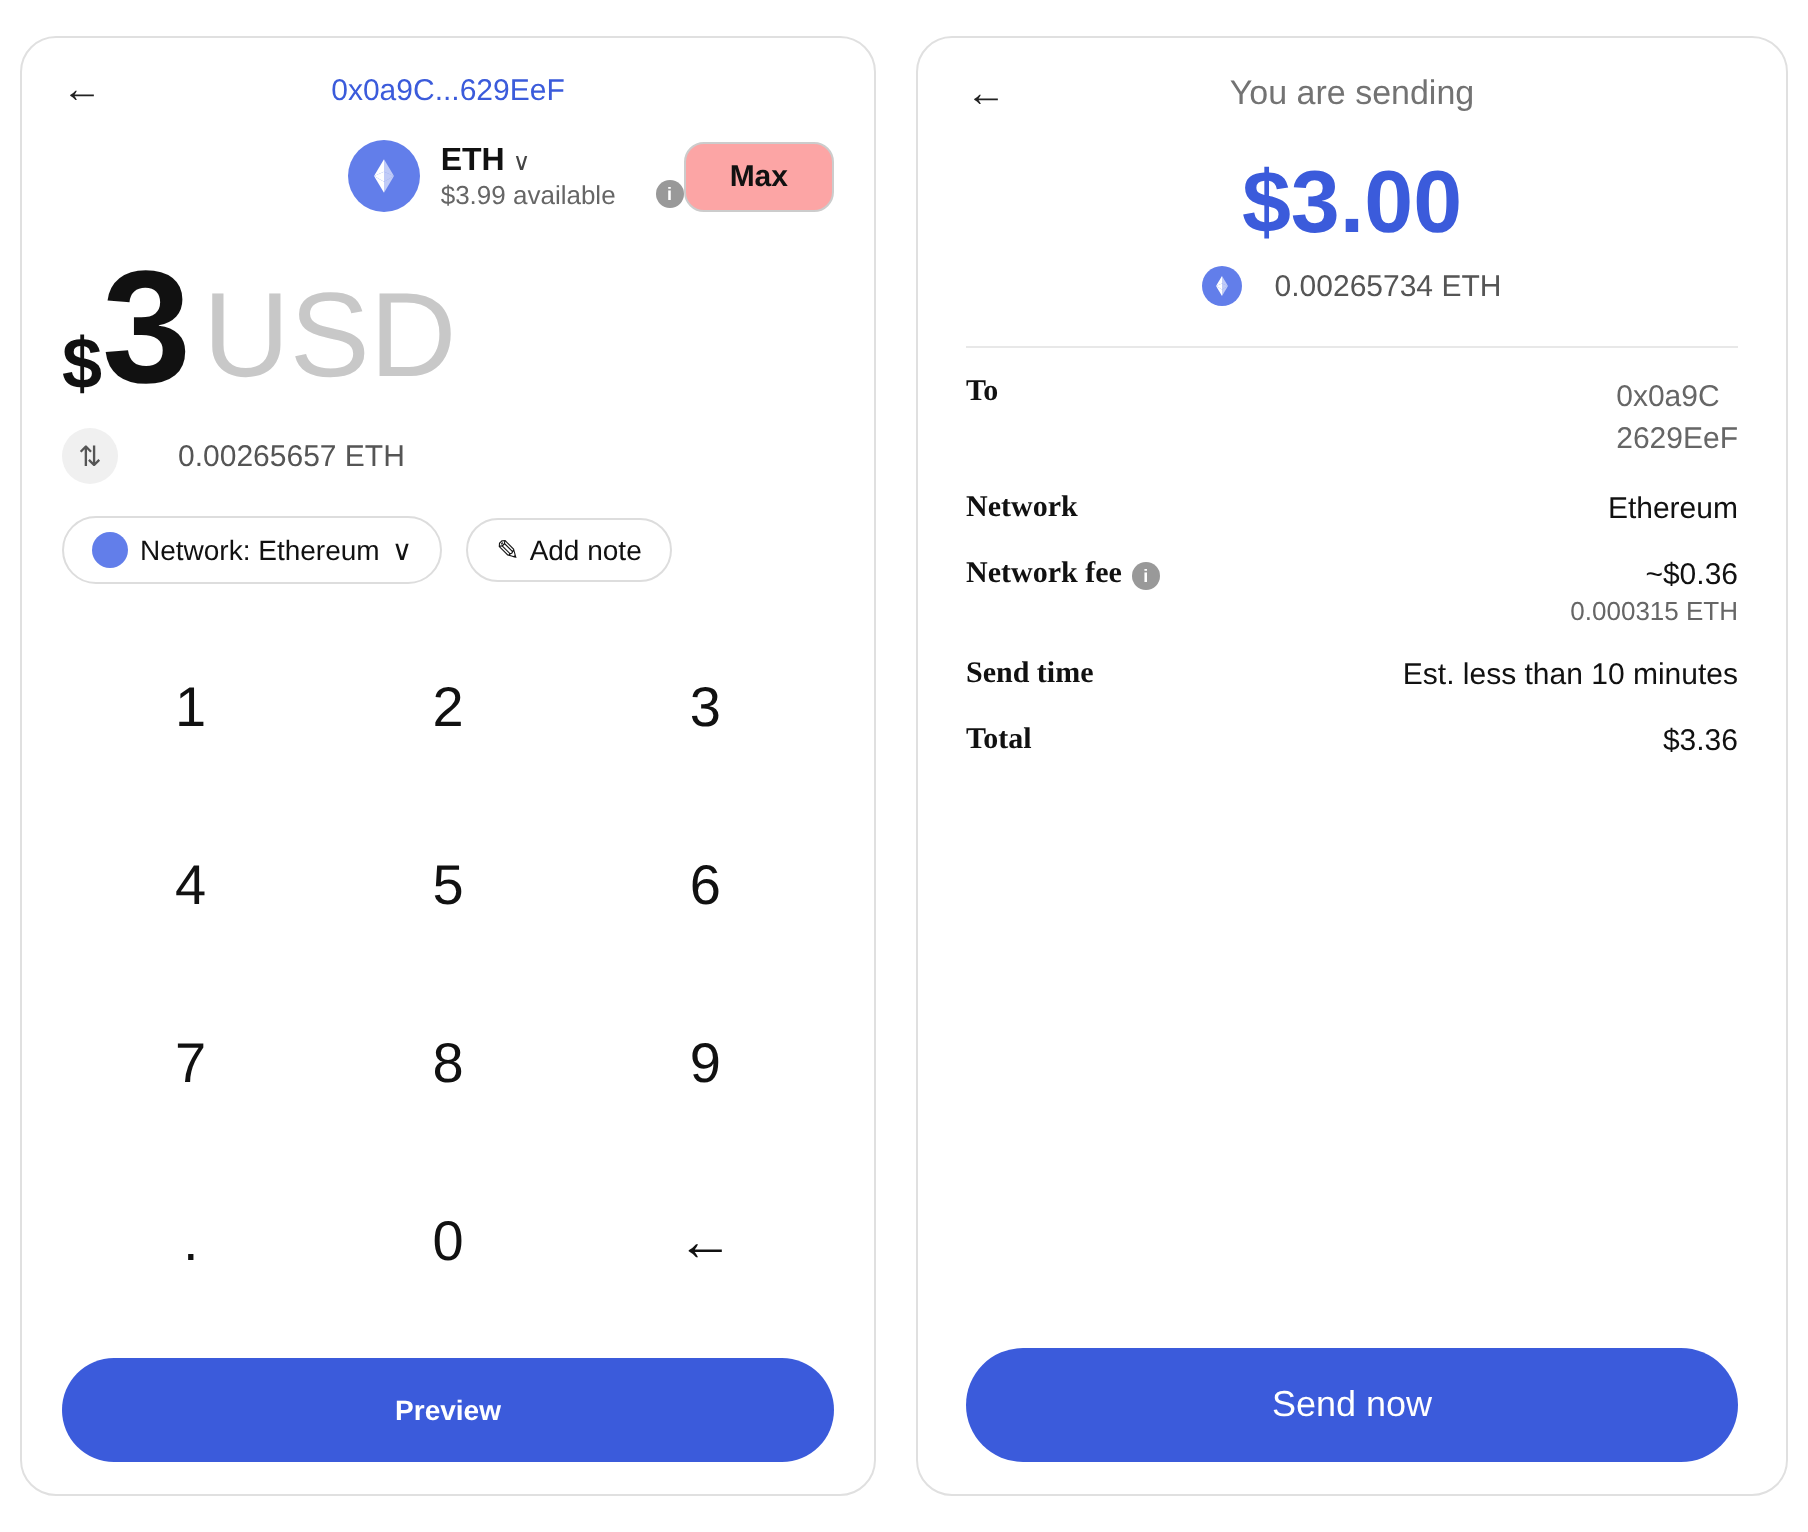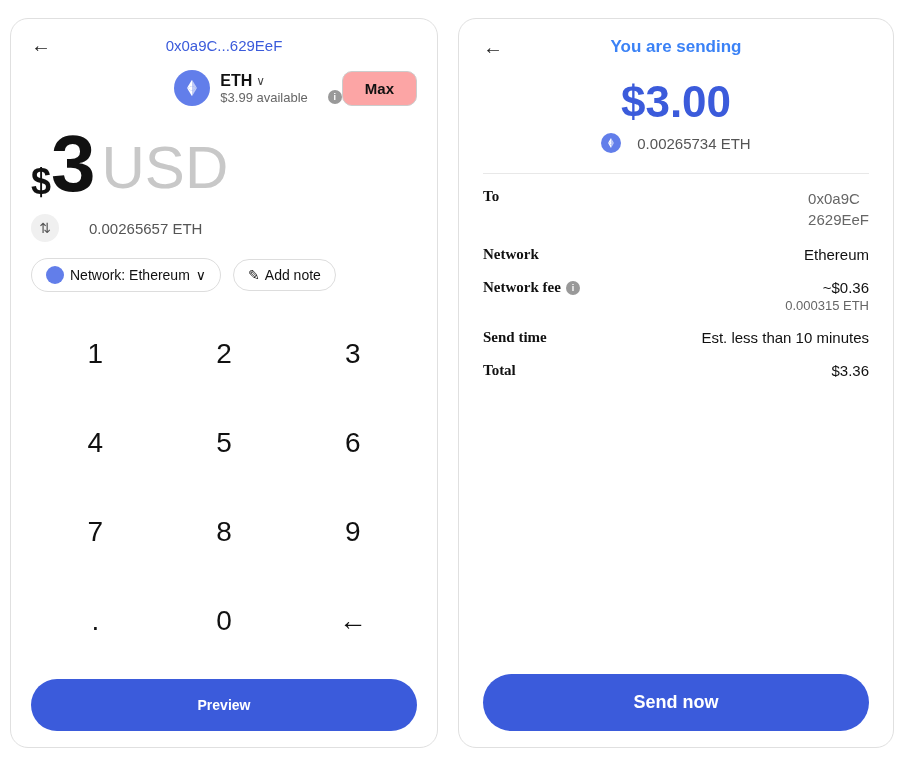--- a/index.html
+++ b/index.html
@@ -250,22 +250,22 @@
     }
     .right-back-arrow {
       position: absolute;
       left: 0;
       font-size: 20px;
       color: #222;
       cursor: pointer;
     }
     .you-are-sending {
       font-size: 17px;
-      font-weight: 700;
-      color: #3b82f6;
+      font-weight: 400;
+      color: #737373;
     }
     .send-amount-big {
       text-align: center;
       font-size: 44px;
       font-weight: 700;
       color: #3b5bdb;
       margin-bottom: 6px;
     }
     .send-eth-row {
       display: flex;
@@ -328,21 +328,21 @@
     .spacer {
       flex: 1;
     }
     .send-now-btn {
       background: #3b5bdb;
       color: #fff;
       border: none;
       border-radius: 30px;
       padding: 18px;
       font-size: 18px;
-      font-weight: 700;
+      font-weight: 400;
       cursor: pointer;
       width: 100%;
       text-align: center;
       margin-top: 10px;
     }
   </style>
 </head>
 <body>
 
 <div class="screens-container">

